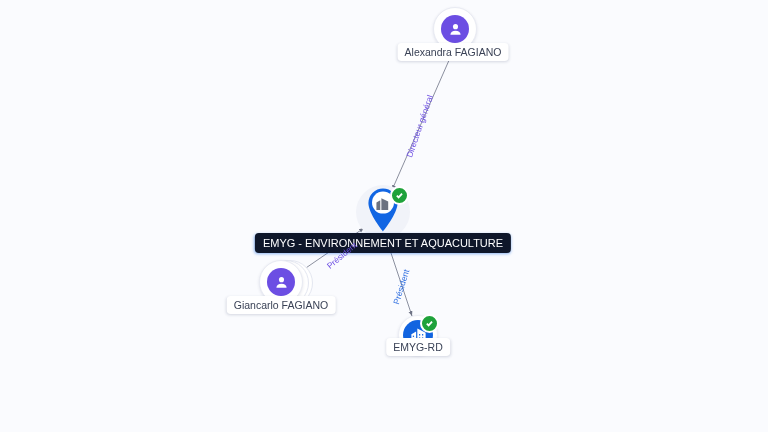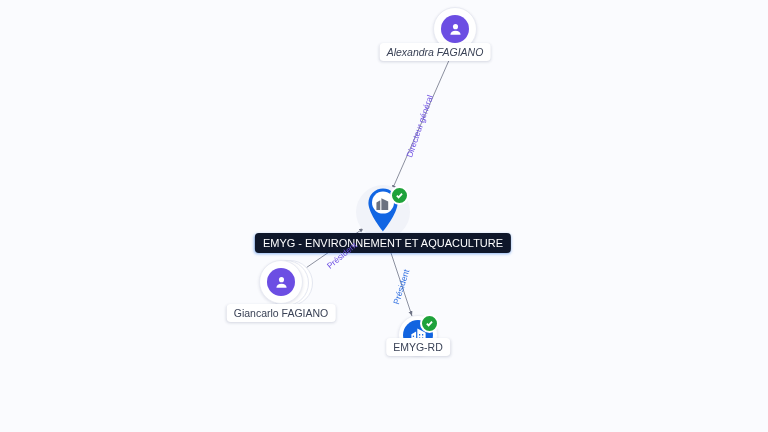--- a/index.html
+++ b/index.html
@@ -96,21 +96,21 @@
       <div class="person-wrap">
         <div class="person-halo"></div>
         <div class="person-dot">
           <svg viewBox="0 0 24 24">
             <circle cx="12" cy="8" r="3.6"></circle>
             <path d="M4.8 19.5c0-3.7 3.2-5.7 7.2-5.7s7.2 2 7.2 5.7z"></path>
           </svg>
         </div>
       </div>
     </div>
-    <div class="label" style="left: 435px; top: 43px; font-style: italic;">Alexandra FAGIANO</div>
+    <div class="label" style="left: 453px; top: 43px;">Alexandra FAGIANO</div>
     <div class="node" style="left: 383px; top: 212px;">
       <div class="pin-wrap">
         <div class="pin-halo"></div>
         <div class="pin">
           <svg viewBox="0 0 38 48">
             <path d="M19 47.4C19 47.4 4.4 29.6 4.4 19A14.6 14.6 0 0 1 33.6 19C33.6 29.6 19 47.4 19 47.4z" fill="#1266e3"></path>
             <circle cx="19" cy="18.6" r="11" fill="#ffffff"></circle>
             <g fill="#6b7280" transform="translate(11.8,12.4) scale(0.62)">
               <path d="M1 22V9.8l6.2-3.7V22z"></path>
               <path d="M9 22V3l11 5.4V22z"></path>
@@ -131,21 +131,21 @@
         <div class="stack s2"></div>
         <div class="person-halo"></div>
         <div class="person-dot">
           <svg viewBox="0 0 24 24">
             <circle cx="12" cy="8" r="3.6"></circle>
             <path d="M4.8 19.5c0-3.7 3.2-5.7 7.2-5.7s7.2 2 7.2 5.7z"></path>
           </svg>
         </div>
       </div>
     </div>
-    <div class="label" style="left: 281px; top: 304px;">Giancarlo FAGIANO</div>
+    <div class="label" style="left: 281px; top: 296px;">Giancarlo FAGIANO</div>
     <div class="node" style="left: 418px; top: 335px;">
       <div class="circ-wrap">
         <div class="circ-halo"></div>
         <div class="circ-dot">
           <svg viewBox="0 0 24 24">
             <path d="M3 21V10.5l6-3.6V21z"></path>
             <path d="M10.5 21V3.2L21 8.4V21z"></path>
             <rect x="4.8" y="12.2" width="1.6" height="1.6" fill="#1264e0"></rect>
             <rect x="12.6" y="10.2" width="1.6" height="1.8" fill="#1264e0"></rect>
             <rect x="16.4" y="10.2" width="1.6" height="1.8" fill="#1264e0"></rect>

